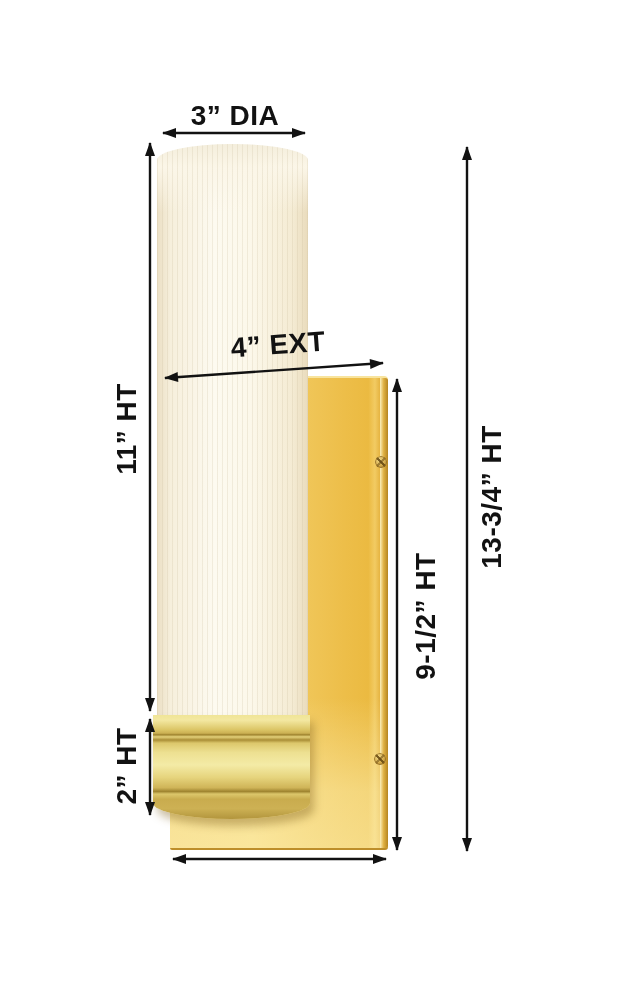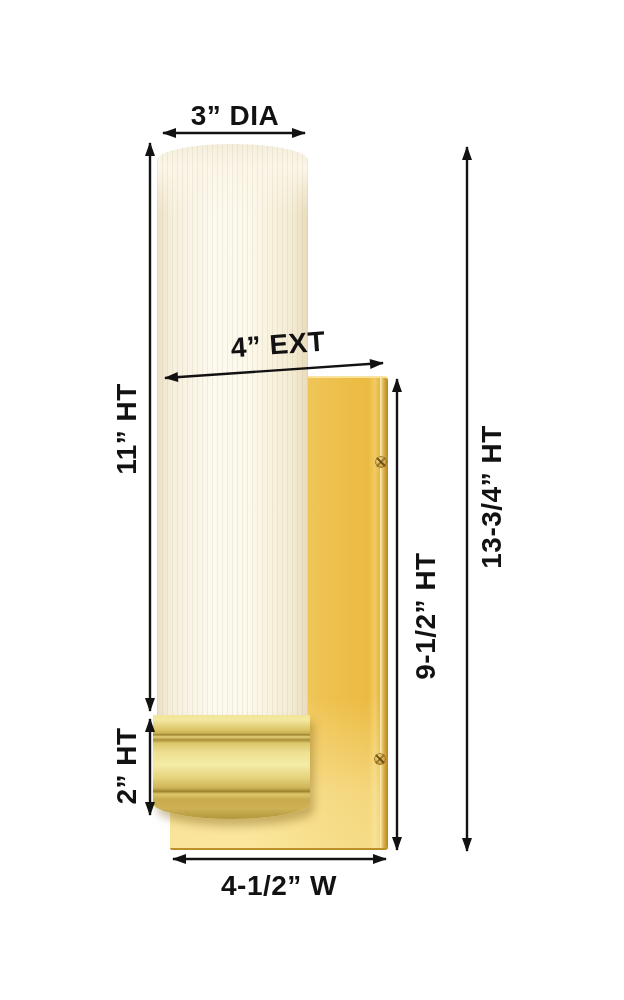--- a/index.html
+++ b/index.html
@@ -91,15 +91,14 @@
       <line x1="173" y1="859" x2="386" y2="859" marker-start="url(#ah)" marker-end="url(#ah)"></line>
     </g>
   </svg>
 
   <div class="dim-label" style="left:235px;top:116px;">3” DIA</div>
   <div class="dim-label rot-ext" style="left:278px;top:345px;">4” EXT</div>
   <div class="dim-label rot90" style="left:127px;top:429px;">11” HT</div>
   <div class="dim-label rot90" style="left:426px;top:616px;">9-1/2” HT</div>
   <div class="dim-label rot90" style="left:492px;top:497px;">13-3/4” HT</div>
   <div class="dim-label rot90" style="left:127px;top:766px;">2” HT</div>
-  <div class="dim-label" style="left:279px;top:886px;">4-1/2” W</div>
 
 </div>
 
 </body></html>

